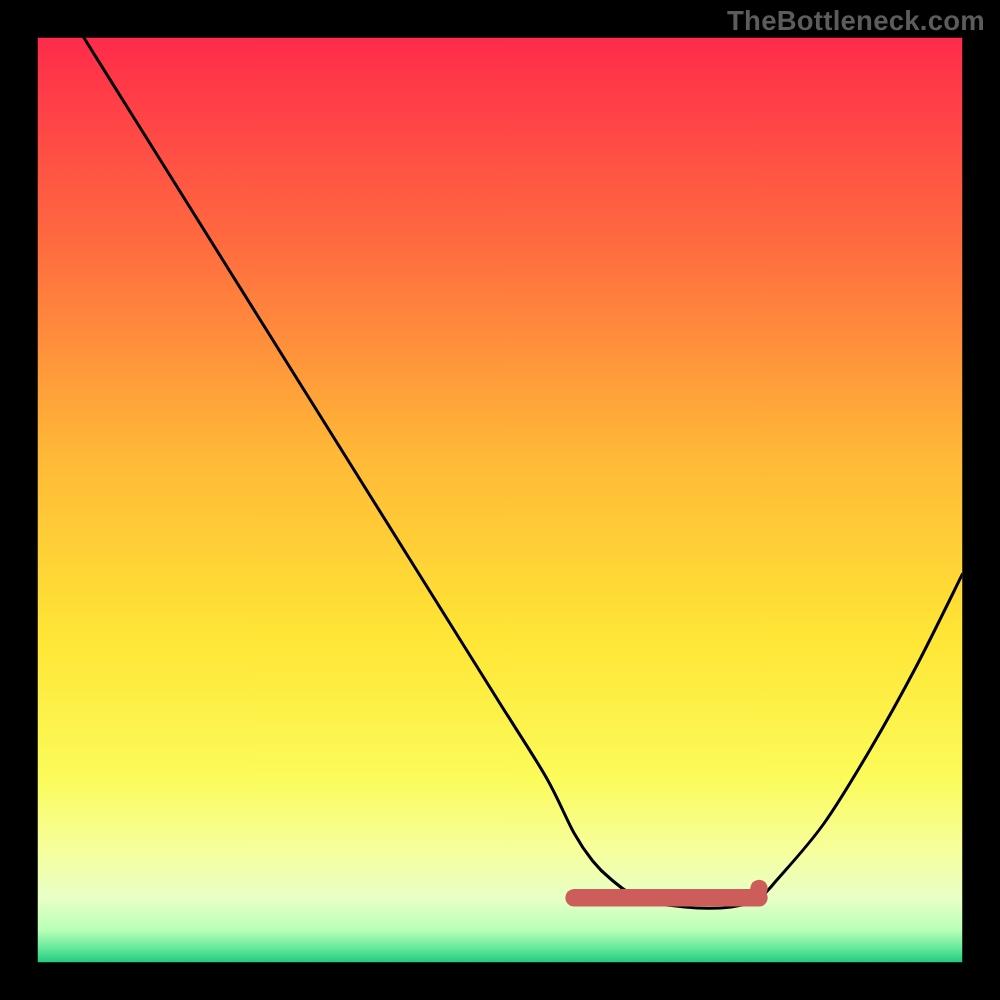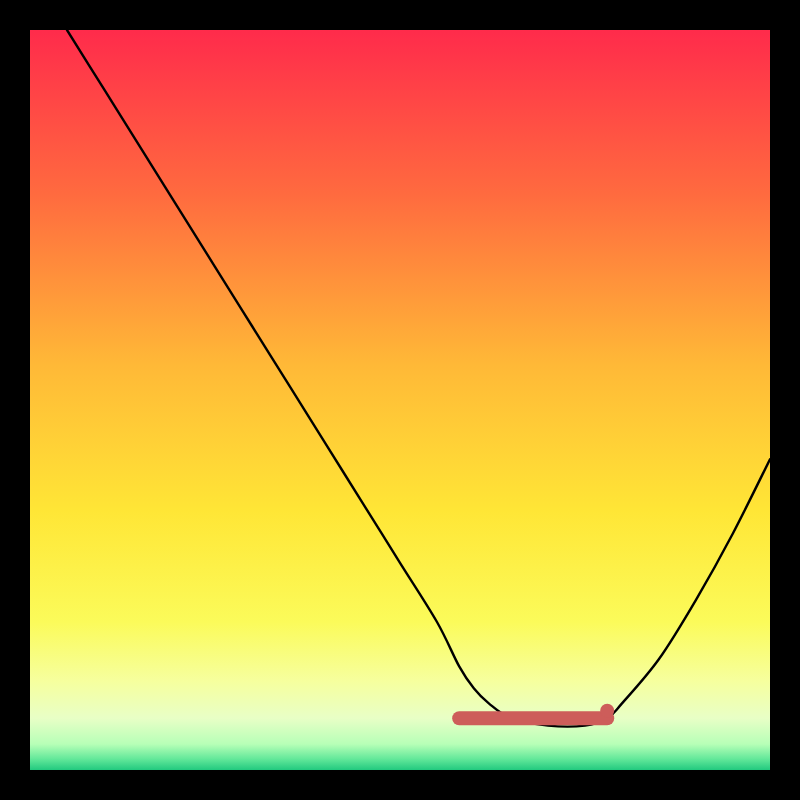--- a/index.html
+++ b/index.html
@@ -37,20 +37,21 @@
     position: absolute;
     left: 0; top: 0;
     width: 740px;
     height: 740px;
   }
 </style>
 </head>
 <body>
 
 <div class="frame">
+  <div class="watermark">TheBottleneck.com</div>
 
   <div class="plot">
     <svg class="gradient" viewBox="0 0 740 740" preserveAspectRatio="none">
       <defs>
         <linearGradient id="bg-grad" x1="0" y1="0" x2="0" y2="1">
             <stop offset="0%" stop-color="#ff2b4b"></stop>
             <stop offset="22%" stop-color="#ff6a3f"></stop>
             <stop offset="45%" stop-color="#ffb837"></stop>
             <stop offset="65%" stop-color="#ffe636"></stop>
             <stop offset="80%" stop-color="#fbfb5a"></stop>

